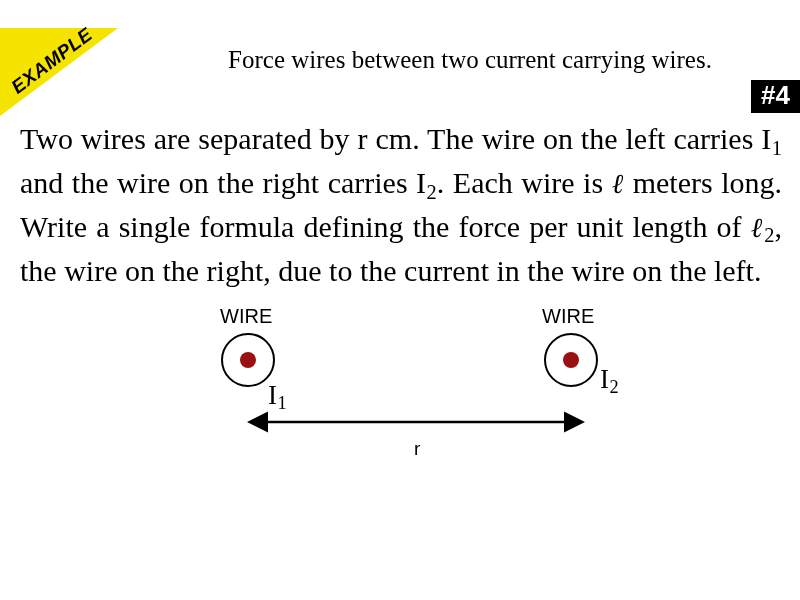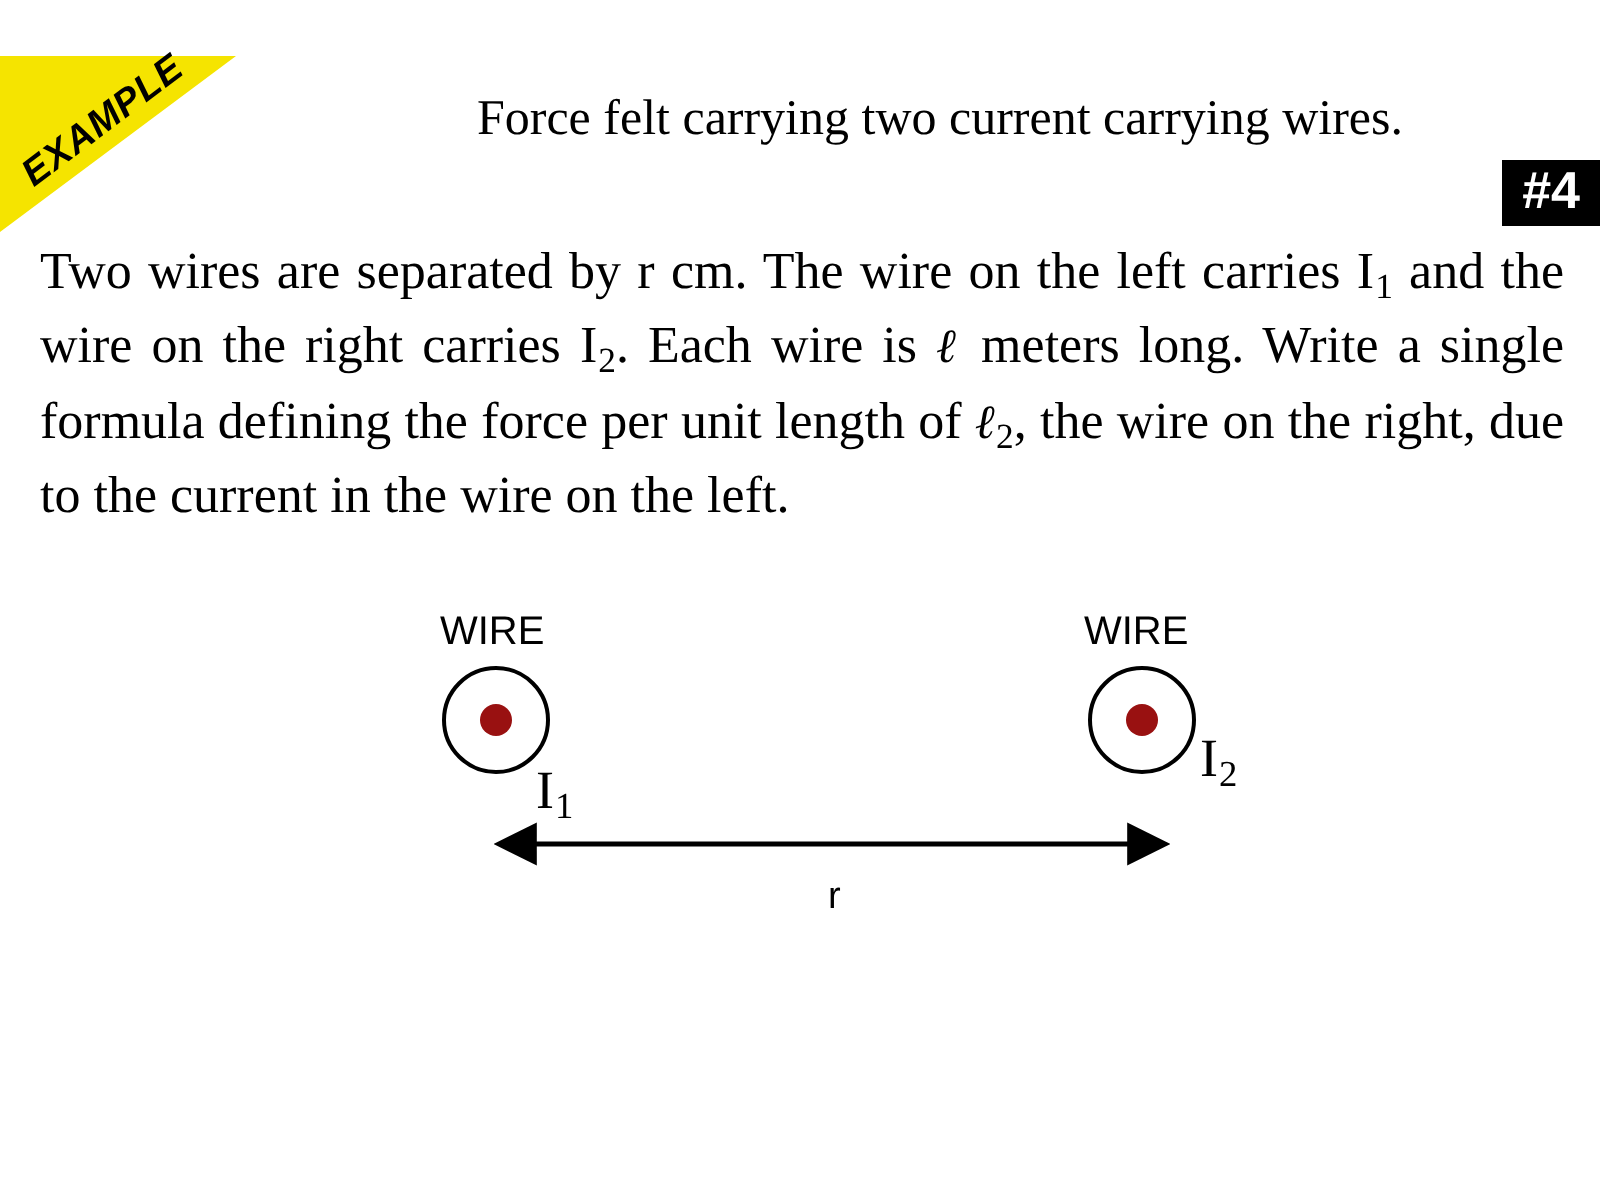--- a/index.html
+++ b/index.html
@@ -75,21 +75,21 @@
     padding: 2px 10px 4px 10px;
     line-height: 1.05;
   }
 
   
   #body-text {
     position: absolute;
     left: 20px;
     top: 118px;
     width: 762px;
-    font-size: 26px;
+    font-size: 30px;
     line-height: 1.38;
     text-align: justify;
     text-justify: inter-word;
   }
   .sub {
     font-size: 0.68em;
     vertical-align: -0.28em;
     padding-left: 0.5px;
   }
   .ell {
@@ -143,21 +143,21 @@
 </head>
 <body>
 
 <div id="slide">
 
   <div id="ribbon-wrap">
     <div id="ribbon-shape"></div>
     <div id="ribbon-text">EXAMPLE</div>
   </div>
 
-  <div id="title">Force felt carrying two current carrying wires.</div>
+  <div id="title">Force wires between two current carrying wires.</div>
 
   <div id="slide-number">#4</div>
 
   <div id="body-text">
     <span>Two wires are separated by r cm. The wire on the left carries I</span><span class="sub">1</span><span> and the wire on the right carries I</span><span class="sub">2</span><span>. Each wire is </span><span class="ell">ℓ</span><span> meters long.  Write a single formula defining the force per unit length of </span><span class="ell">ℓ</span><span class="sub">2</span><span>, the wire on the right, due to the current in the wire on the left.</span>
   </div>
 
   <div id="figure">
 
     <div class="wire-label" style="left:220px; top:5px;">WIRE</div>

